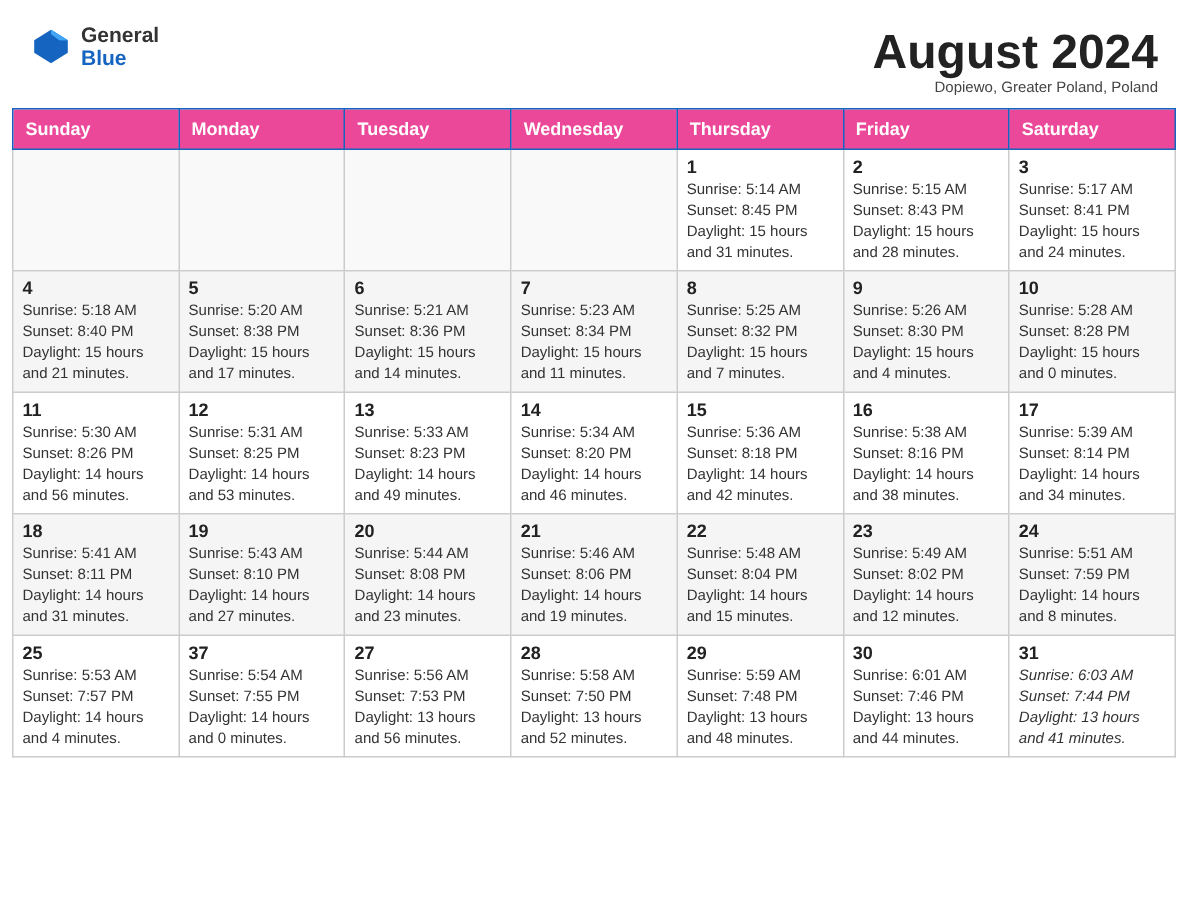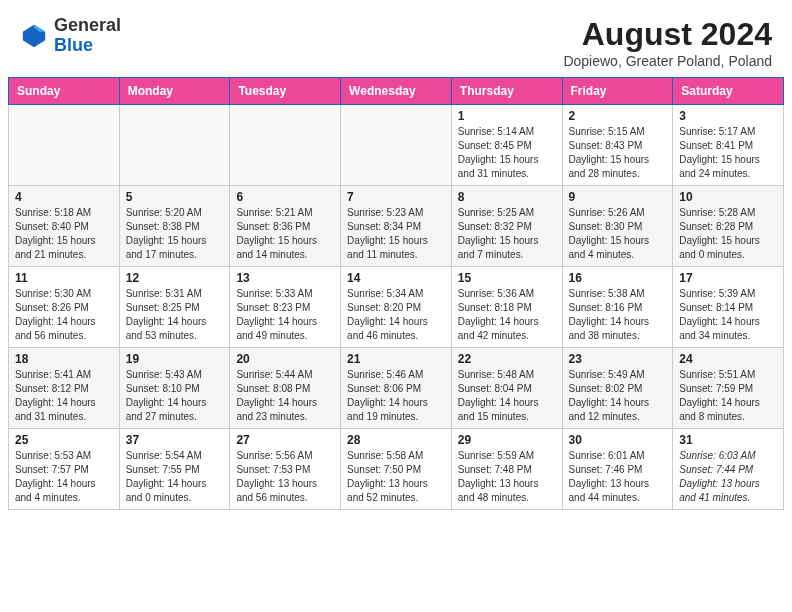--- a/index.html
+++ b/index.html
@@ -15,40 +15,40 @@
       justify-content: space-between;
       align-items: flex-start;
       padding: 16px 20px 8px 20px;
     }
     .logo {
       display: flex;
       align-items: center;
       gap: 6px;
     }
     .logo-text {
-      font-size: 18px;
+      font-size: 14px;
       font-weight: bold;
       line-height: 1.1;
     }
     .logo-general { color: #333; }
     .logo-blue { color: #1565c0; }
     .logo-icon {
       width: 28px;
       height: 28px;
     }
     .title-block {
       text-align: right;
     }
     .month-year {
       font-size: 32px;
       font-weight: bold;
       color: #222;
     }
     .location {
-      font-size: 14px;
+      font-size: 10px;
       color: #444;
     }
     .calendar {
       width: 100%;
       border-collapse: collapse;
       margin: 0 0 10px 0;
       padding: 0 8px;
       table-layout: fixed;
     }
     .calendar th {
@@ -252,21 +252,21 @@
             <div class="day-info" style="white-space: pre-line;">Sunrise: 5:39 AM
 Sunset: 8:14 PM
 Daylight: 14 hours
 and 34 minutes.</div>
           </td>
         </tr>
         <tr class="row-even">
           <td>
             <span class="day-number">18</span>
             <div class="day-info" style="white-space: pre-line;">Sunrise: 5:41 AM
-Sunset: 8:12 PM
+Sunset: 8:11 PM
 Daylight: 14 hours
 and 31 minutes.</div>
           </td>
           <td>
             <span class="day-number">19</span>
             <div class="day-info" style="white-space: pre-line;">Sunrise: 5:43 AM
 Sunset: 8:10 PM
 Daylight: 14 hours
 and 27 minutes.</div>
           </td>

